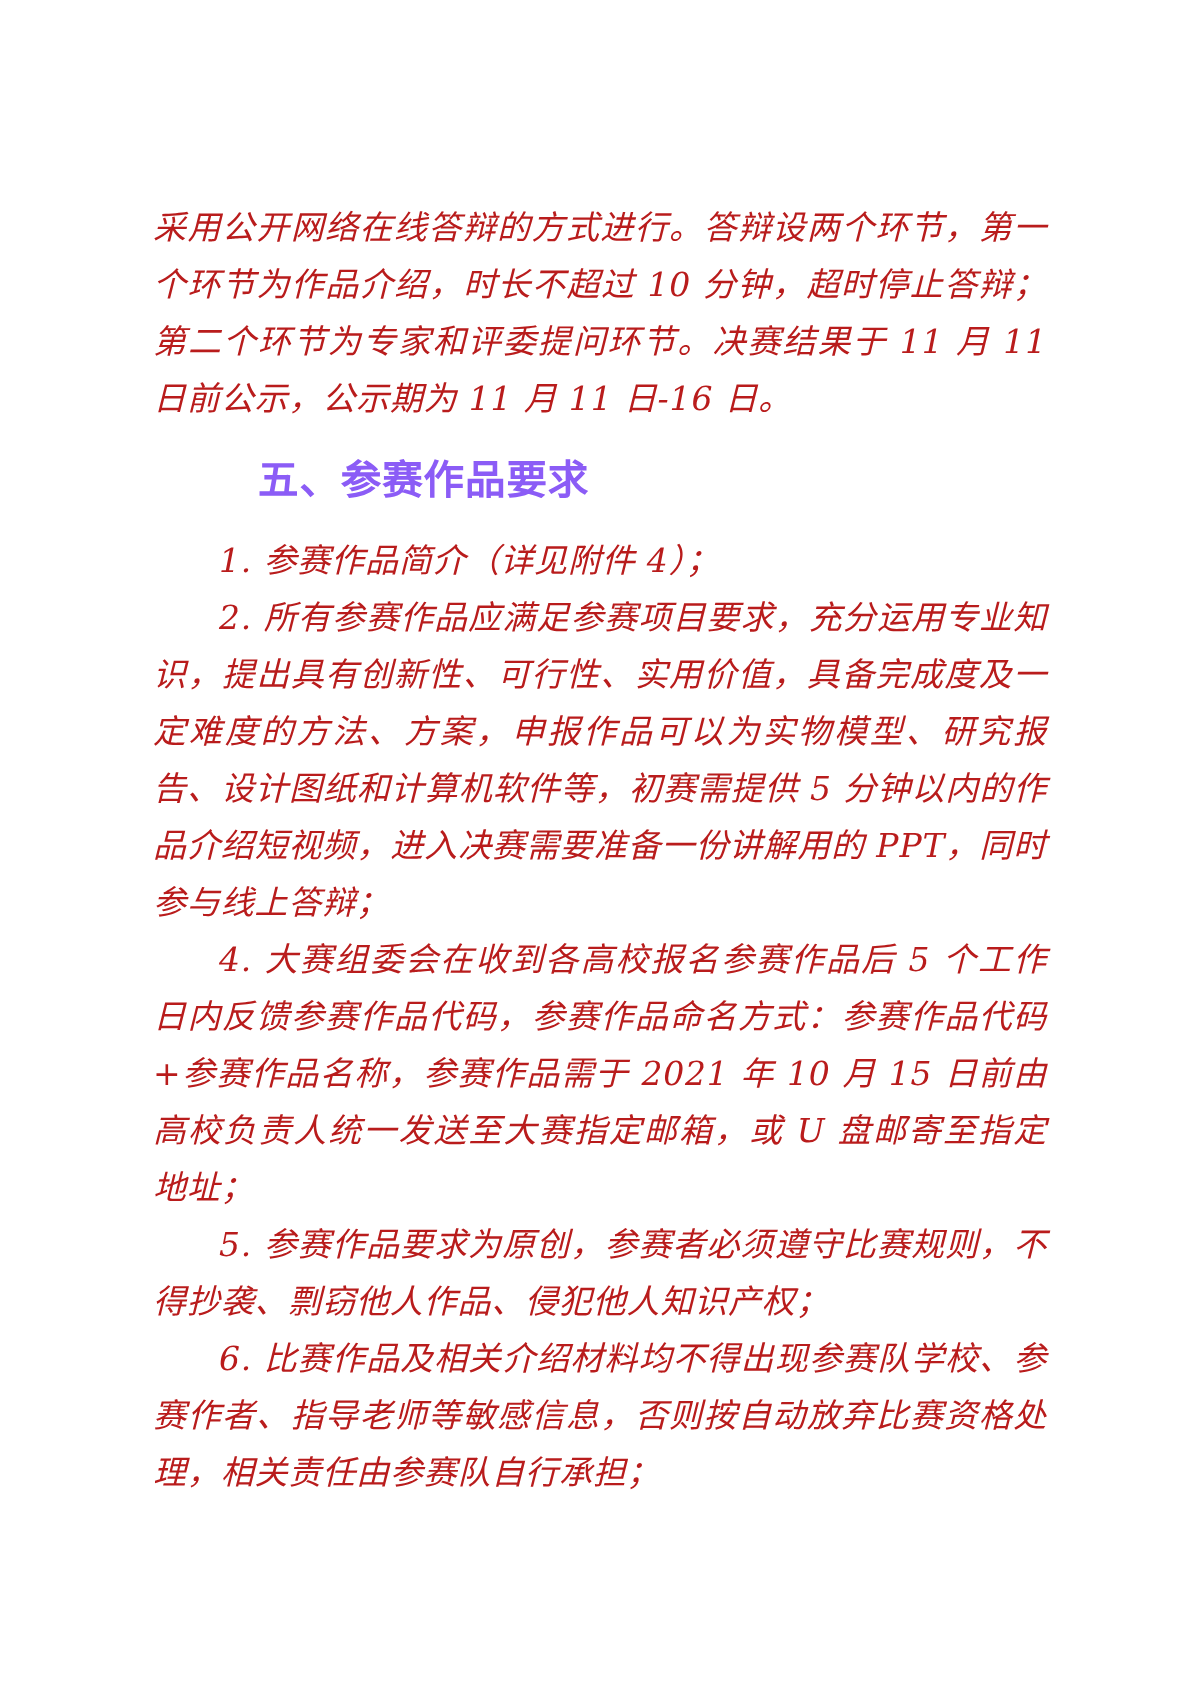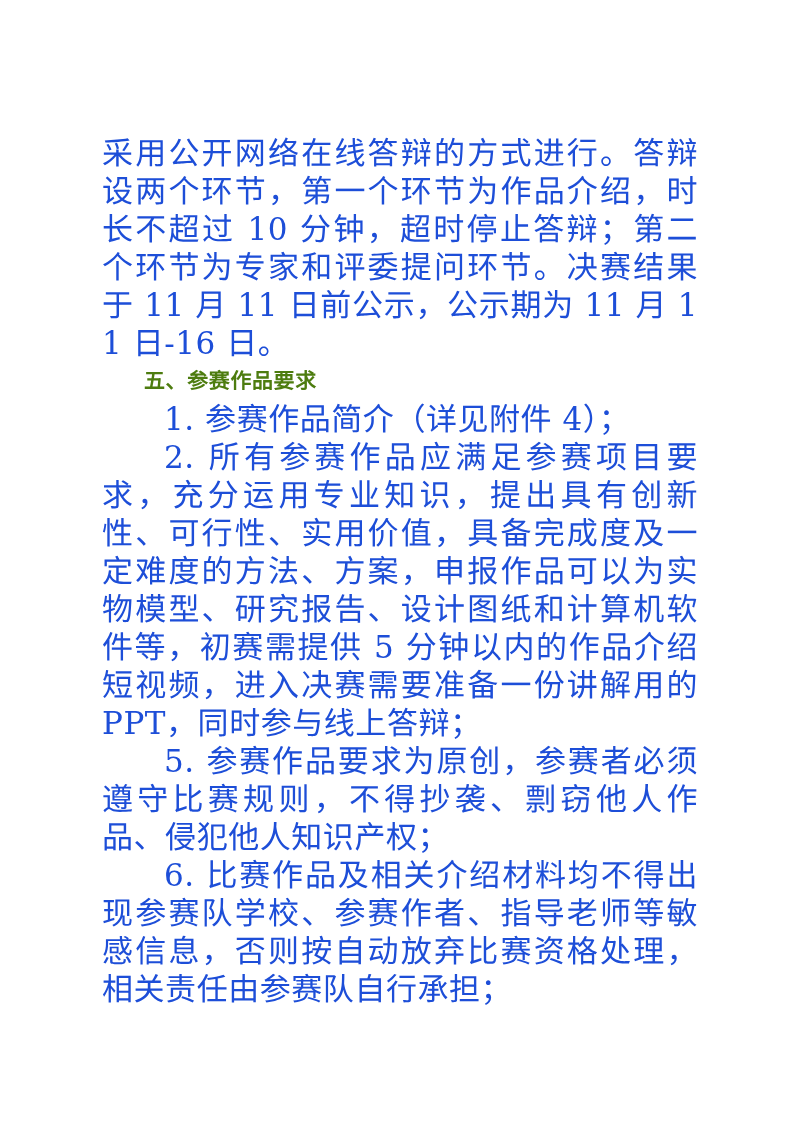--- a/index.html
+++ b/index.html
@@ -28,62 +28,64 @@
   .content {
     position: absolute;
     left: 102px;
     top: 134px;
     width: 596px;
   }
 
   
   .para {
     font-family: "DejaVu Serif", "Liberation Serif", serif;
-    font-size: 31px;
+    font-size: 22px;
     line-height: 38px;
-    color: #1d4ed8;
+    color: #b91c1c;
     text-align: justify;
     text-justify: inter-character;
     letter-spacing: 0.55px;
     margin: 0;
     text-indent: 2em;
     word-break: break-all;
+    font-style: italic;
     -webkit-font-smoothing: antialiased;
   }
 
   .para.no-indent {
     text-indent: 0;
   }
 
   .heading {
     font-family: "DejaVu Sans", "Liberation Sans", sans-serif;
-    font-size: 21px;
+    font-size: 27px;
     line-height: 38px;
     font-weight: bold;
-    color: #4d7c0f;
-    margin: 0;
+    color: #8b5cf6;
+    margin: 16px;
     text-indent: 2em;
     letter-spacing: 0.6px;
   }
 </style>
 </head>
 <body>
 
 <div class="page">
   <div class="content">
 
     <p class="para no-indent">采用公开网络在线答辩的方式进行。答辩设两个环节，第一个环节为作品介绍，时长不超过 10 分钟，超时停止答辩；第二个环节为专家和评委提问环节。决赛结果于 11 月 11 日前公示，公示期为 11 月 11 日-16 日。</p>
 
     <h2 class="heading">五、参赛作品要求</h2>
 
 
     <p class="para">1. 参赛作品简介（详见附件 4）；</p>
 
     <p class="para">2. 所有参赛作品应满足参赛项目要求，充分运用专业知识，提出具有创新性、可行性、实用价值，具备完成度及一定难度的方法、方案，申报作品可以为实物模型、研究报告、设计图纸和计算机软件等，初赛需提供 5 分钟以内的作品介绍短视频，进入决赛需要准备一份讲解用的 PPT，同时参与线上答辩；</p>
 
 
+    <p class="para">4. 大赛组委会在收到各高校报名参赛作品后 5 个工作日内反馈参赛作品代码，参赛作品命名方式：参赛作品代码+参赛作品名称，参赛作品需于 2021 年 10 月 15 日前由高校负责人统一发送至大赛指定邮箱，或 U 盘邮寄至指定地址；</p>
 
     <p class="para">5. 参赛作品要求为原创，参赛者必须遵守比赛规则，不得抄袭、剽窃他人作品、侵犯他人知识产权；</p>
 
     <p class="para">6. 比赛作品及相关介绍材料均不得出现参赛队学校、参赛作者、指导老师等敏感信息，否则按自动放弃比赛资格处理，相关责任由参赛队自行承担；</p>
 
   </div>
 </div>
 
 </body></html>

